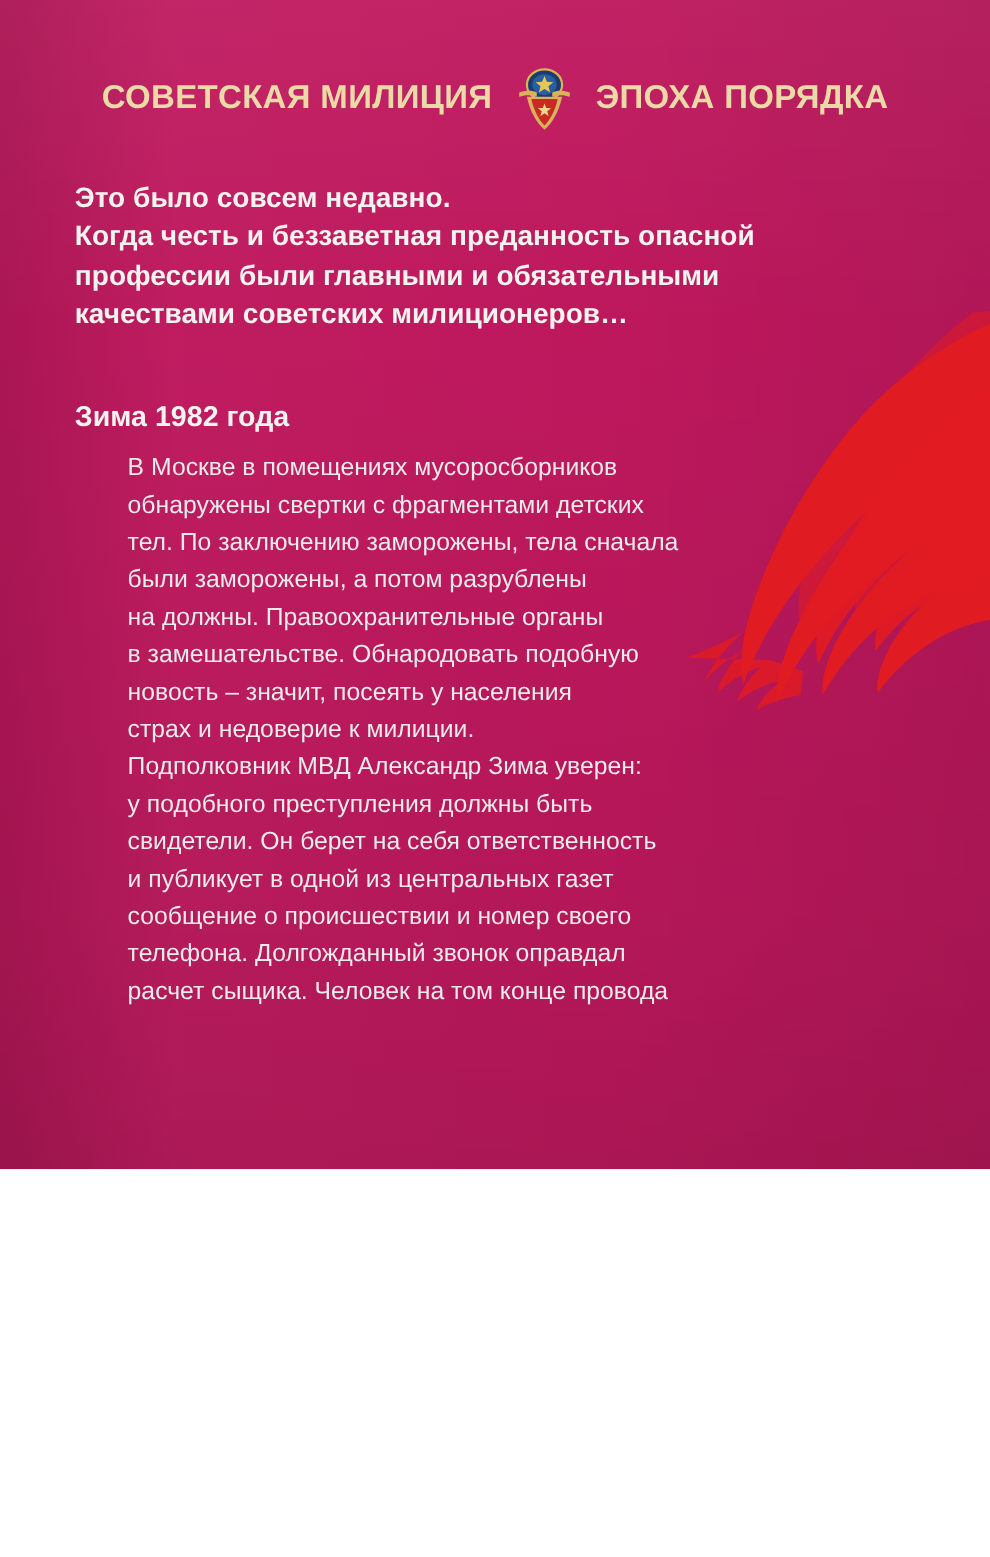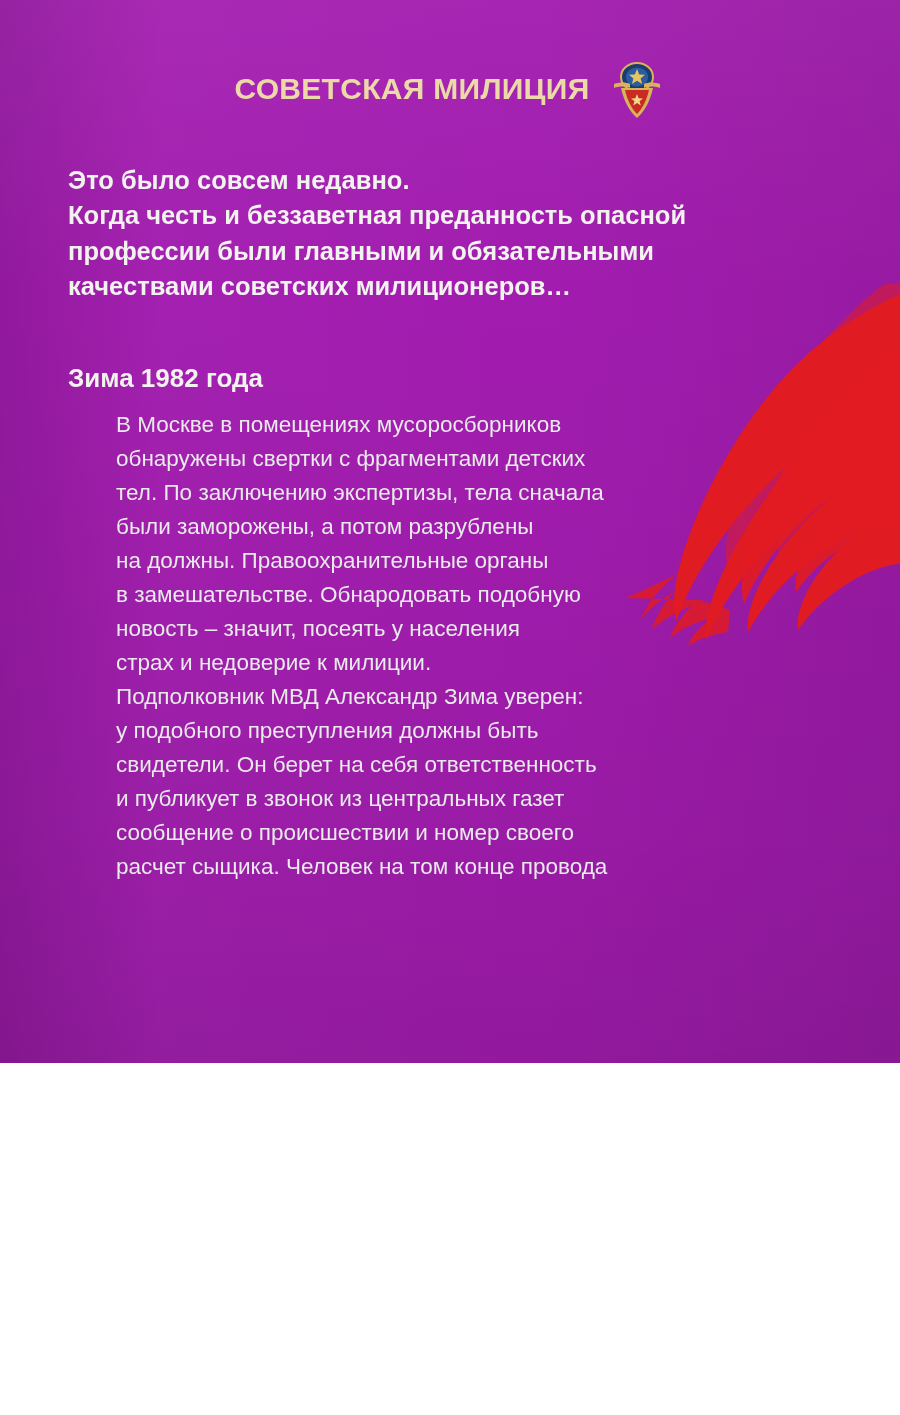--- a/index.html
+++ b/index.html
@@ -7,21 +7,21 @@
     padding: 0;
     background: #ffffff;
   }
   body {
     font-family: "Liberation Sans", sans-serif;
   }
   .cover {
     position: relative;
     width: 900px;
     height: 1063px;
-    background: #a21caf;
+    background: #be185d;
     overflow: hidden;
   }
   
   .cover::before {
     content: "";
     position: absolute;
     inset: 0;
     background:
       linear-gradient(180deg, rgba(255,255,255,0.045) 0%, rgba(255,255,255,0.0) 28%, rgba(0,0,0,0.05) 78%, rgba(0,0,0,0.10) 100%),
       linear-gradient(90deg, rgba(0,0,0,0.10) 0%, rgba(255,255,255,0.02) 18%, rgba(255,255,255,0.0) 60%, rgba(0,0,0,0.07) 100%);
@@ -173,45 +173,47 @@
     <svg class="emblem" viewBox="0 0 58 62" xmlns="http://www.w3.org/2000/svg">
       <ellipse cx="29" cy="19" rx="16" ry="14" fill="#1b3c6e" stroke="#d8b35a" stroke-width="2"></ellipse>
       <ellipse cx="29" cy="19" rx="11" ry="9.5" fill="#2a5ea0"></ellipse>
       <path d="M29 11 L31.2 16.4 L37 16.8 L32.6 20.4 L34.1 26 L29 22.8 L23.9 26 L25.4 20.4 L21 16.8 L26.8 16.4 Z" fill="#e8c45f"></path>
       <path d="M13 30 C16 44 22 54 29 60 C36 54 42 44 45 30 Z" fill="#d8b35a"></path>
       <path d="M17 32 C19.5 43 24 51 29 56 C34 51 38.5 43 41 32 Z" fill="#c92a24"></path>
       <path d="M29 36 L30.6 40.2 L35 40.4 L31.5 43.2 L32.8 47.6 L29 45 L25.2 47.6 L26.5 43.2 L23 40.4 L27.4 40.2 Z" fill="#f0d887"></path>
       <path d="M6 26 C12 24 18 24 22 26 L22 30 C17 28 11 28 6 30 Z" fill="#d8b35a"></path>
       <path d="M52 26 C46 24 40 24 36 26 L36 30 C41 28 47 28 52 30 Z" fill="#d8b35a"></path>
     </svg>
+    <div class="series-text">ЭПОХА ПОРЯДКА</div>
   </div>
 
   <div class="intro">
     <div>Это было совсем недавно.</div>
     <div>Когда честь и беззаветная преданность опасной</div>
     <div>профессии были главными и обязательными</div>
     <div>качествами советских милиционеров…</div>
   </div>
 
   <div class="body-block">
     <div class="body-title">Зима 1982 года</div>
     <p class="body-text">
       <span>В Москве в помещениях мусоросборников</span>
       <span>обнаружены свертки с фрагментами детских</span>
-      <span>тел. По заключению экспертизы, тела сначала</span>
+      <span>тел. По заключению заморожены, тела сначала</span>
       <span>были заморожены, а потом разрублены</span>
       <span>на должны. Правоохранительные органы</span>
       <span>в замешательстве. Обнародовать подобную</span>
       <span>новость – значит, посеять у населения</span>
       <span>страх и недоверие к милиции.</span>
       <span>Подполковник МВД Александр Зима уверен:</span>
       <span>у подобного преступления должны быть</span>
       <span>свидетели. Он берет на себя ответственность</span>
-      <span>и публикует в звонок из центральных газет</span>
+      <span>и публикует в одной из центральных газет</span>
       <span>сообщение о происшествии и номер своего</span>
+      <span>телефона. Долгожданный звонок оправдал</span>
       <span>расчет сыщика. Человек на том конце провода</span>
     </p>
   </div>
 
   <div class="barcode-box">
     <div class="isbn-text">ISBN 978-5-04-225060-6</div>
     <div class="barcode-row">
       <div class="barcode-wrap">
         <svg class="bars" viewBox="0 0 206 76" xmlns="http://www.w3.org/2000/svg">
           <rect x="0" y="0" width="206" height="76" fill="#ffffff"></rect>

